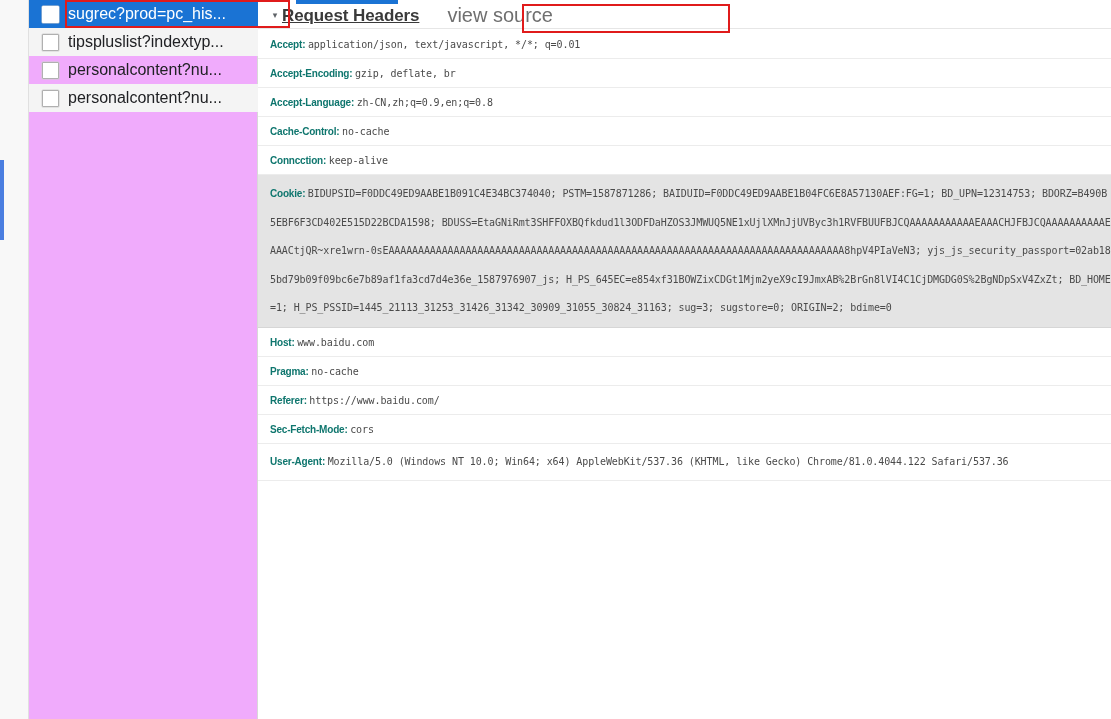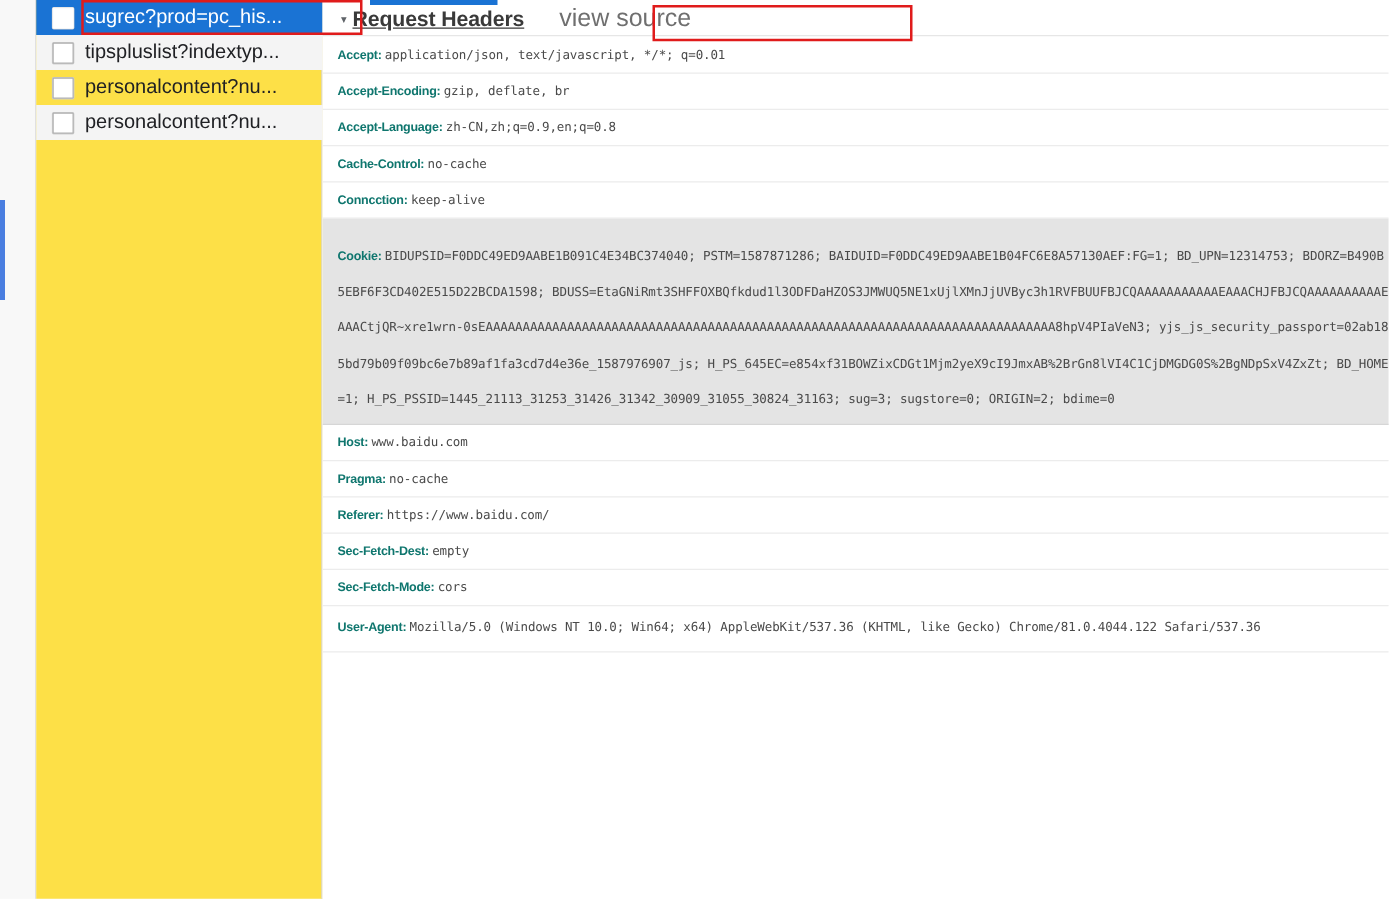--- a/index.html
+++ b/index.html
@@ -20,21 +20,21 @@
     position:relative;flex:0 0 28px;
   }
   .rail-accent{
     position:absolute;left:0;top:160px;width:4px;height:80px;
     background:#4a7ee0;
   }
 
   
   .sidebar{
     width:229px;flex:0 0 229px;height:719px;
-    background:#fde047;
+    background:#f0abfc;
     border-right:1px solid #d8d8d8;
     position:relative;
     box-sizing:border-box;
   }
   .list{position:absolute;left:0;top:0;width:229px;}
   .row{
     height:28px;
     display:flex;align-items:center;
     padding-left:13px;
     box-sizing:border-box;
@@ -118,21 +118,21 @@
     padding:4px 0 3px 12px;
     box-sizing:border-box;
     border-bottom:1px solid #ececec;
     white-space:nowrap;
     overflow:hidden;
   }
   .hdr-row.cookie{
     background:#e4e4e4;
     border-bottom:1px solid #d6d6d6;
     white-space:normal;
-    padding-top:17px;padding-bottom:4px;
+    padding-top:5px;padding-bottom:4px;
   }
   .k{
     font-size:10px;font-weight:bold;color:#0f766e;
     letter-spacing:-0.2px;
   }
   .v{
     font-family:"DejaVu Sans Mono", monospace;
     font-size:10px;color:#4a4a4a;
     letter-spacing:-0.1px;
   }
@@ -190,20 +190,19 @@
     <div class="hdrs" id="headers-list">
         <div class="hdr-row"><span class="k">Accept</span><span class="k">: </span><span class="v">application/json, text/javascript, */*; q=0.01</span></div>
         <div class="hdr-row"><span class="k">Accept-Encoding</span><span class="k">: </span><span class="v">gzip, deflate, br</span></div>
         <div class="hdr-row"><span class="k">Accept-Language</span><span class="k">: </span><span class="v">zh-CN,zh;q=0.9,en;q=0.8</span></div>
         <div class="hdr-row"><span class="k">Cache-Control</span><span class="k">: </span><span class="v">no-cache</span></div>
         <div class="hdr-row"><span class="k">Conncction</span><span class="k">: </span><span class="v">keep-alive</span></div>
         <div class="hdr-row cookie"><span class="k">Cookie</span><span class="k">: </span><span class="v">BIDUPSID=F0DDC49ED9AABE1B091C4E34BC374040; PSTM=1587871286; BAIDUID=F0DDC49ED9AABE1B04FC6E8A57130AEF:FG=1; BD_UPN=12314753; BDORZ=B490B5EBF6F3CD402E515D22BCDA1598; BDUSS=EtaGNiRmt3SHFFOXBQfkdud1l3ODFDaHZOS3JMWUQ5NE1xUjlXMnJjUVByc3h1RVFBUUFBJCQAAAAAAAAAAAEAAACHJFBJCQAAAAAAAAAAEAAACtjQR~xre1wrn-0sEAAAAAAAAAAAAAAAAAAAAAAAAAAAAAAAAAAAAAAAAAAAAAAAAAAAAAAAAAAAAAAAAAAAAAAAAAAAAA8hpV4PIaVeN3; yjs_js_security_passport=02ab185bd79b09f09bc6e7b89af1fa3cd7d4e36e_1587976907_js; H_PS_645EC=e854xf31BOWZixCDGt1Mjm2yeX9cI9JmxAB%2BrGn8lVI4C1CjDMGDG0S%2BgNDpSxV4ZxZt; BD_HOME=1; H_PS_PSSID=1445_21113_31253_31426_31342_30909_31055_30824_31163; sug=3; sugstore=0; ORIGIN=2; bdime=0</span></div>
         <div class="hdr-row"><span class="k">Host</span><span class="k">: </span><span class="v">www.baidu.com</span></div>
         <div class="hdr-row"><span class="k">Pragma</span><span class="k">: </span><span class="v">no-cache</span></div>
         <div class="hdr-row"><span class="k">Referer</span><span class="k">: </span><span class="v">https://www.baidu.com/</span></div>
-        <div class="hdr-row"><span class="k">Sec-Fetch-Dest</span><span class="k">: </span><span class="v">empty</span></div>
         <div class="hdr-row"><span class="k">Sec-Fetch-Mode</span><span class="k">: </span><span class="v">cors</span></div>
         <div class="hdr-row ua"><span class="k">User-Agent</span><span class="k">: </span><span class="v">Mozilla/5.0 (Windows NT 10.0; Win64; x64) AppleWebKit/537.36 (KHTML, like Gecko) Chrome/81.0.4044.122 Safari/537.36</span></div>
       </div>
 
     <div class="annot" id="annot-hdr"></div>
   </div>
 </div>
 
 </body></html>

